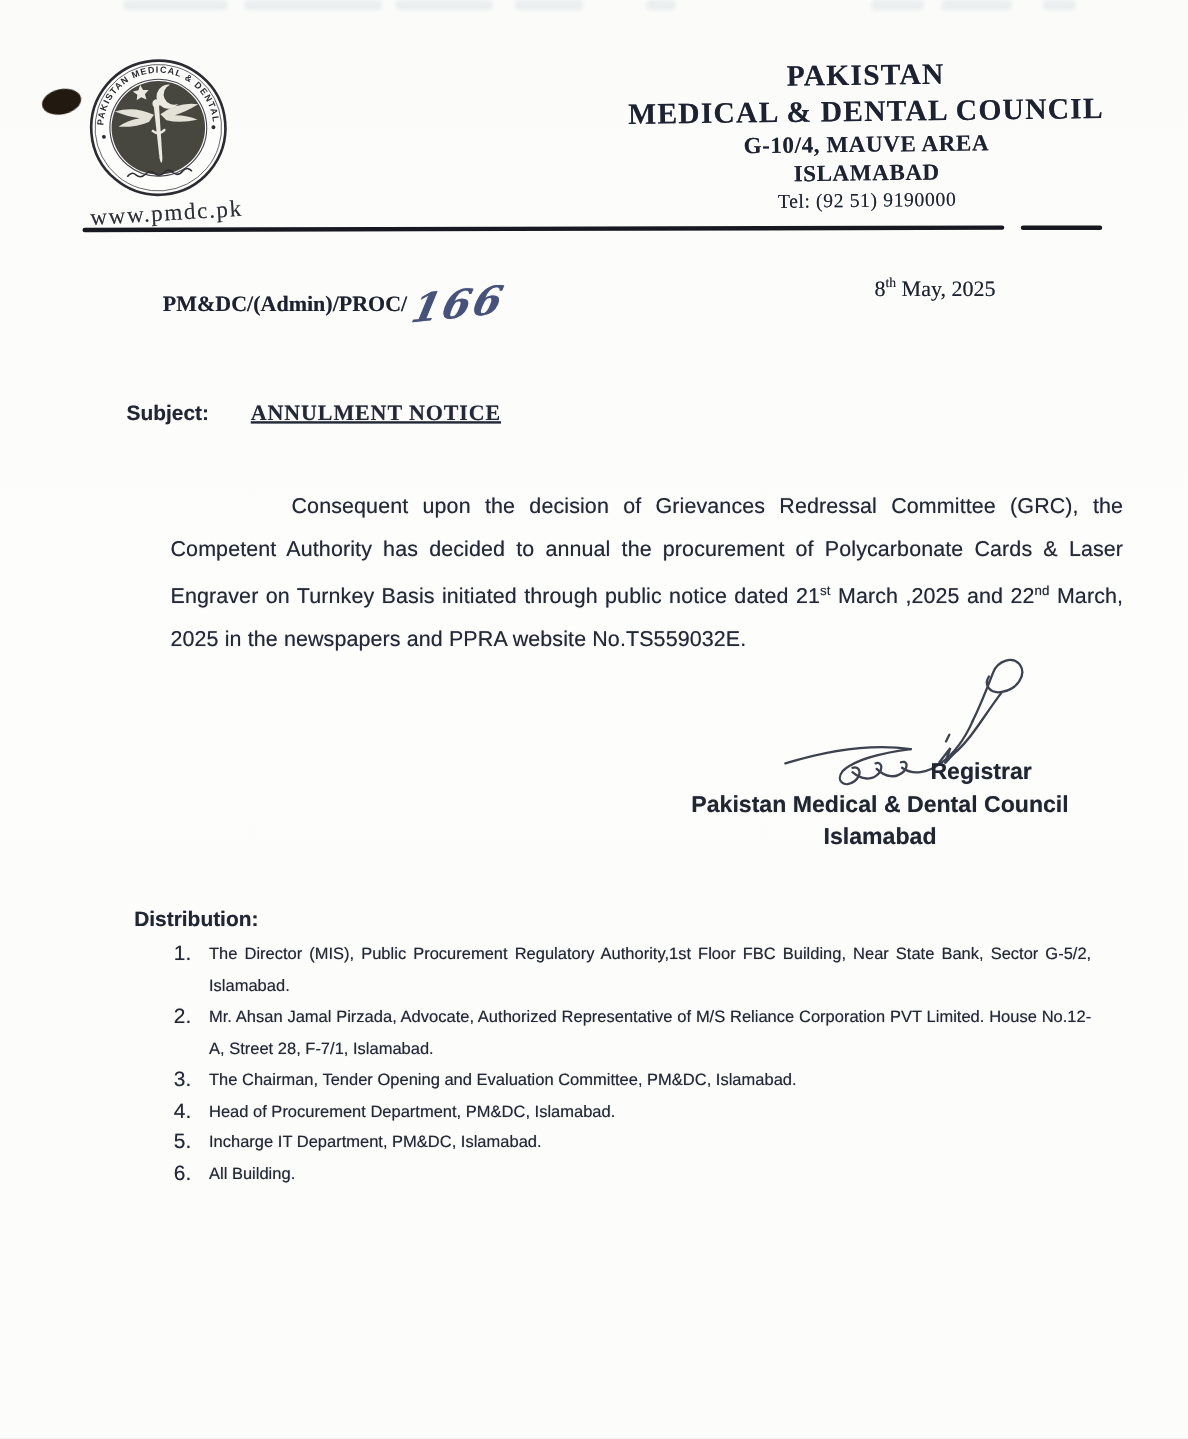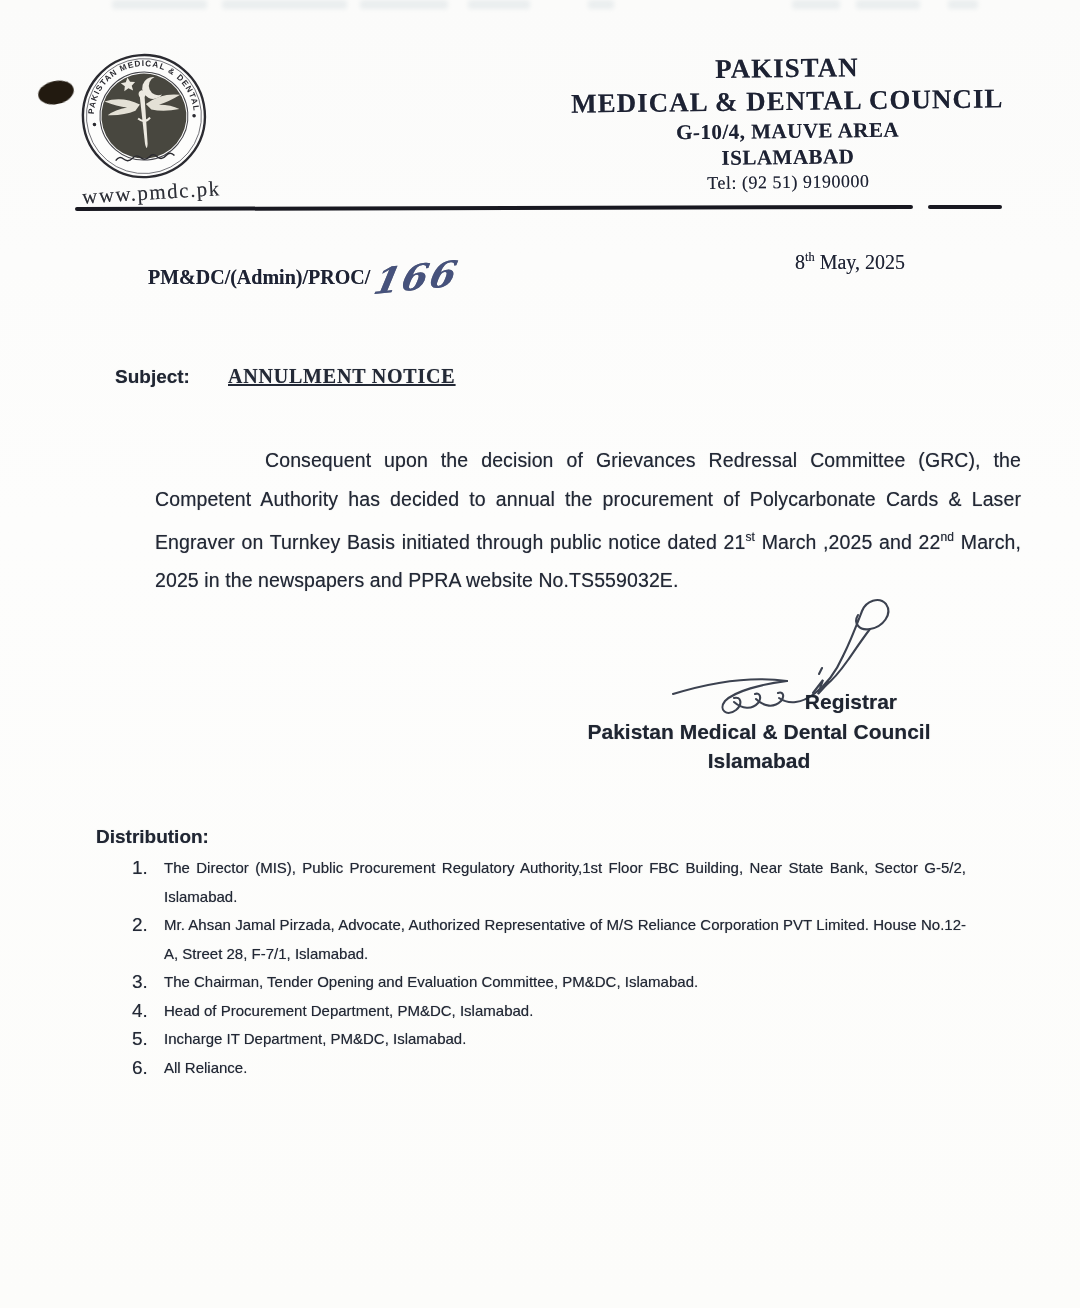--- a/index.html
+++ b/index.html
@@ -122,41 +122,41 @@
     width: 866px;
     font-size: 19.5px; line-height: 38.5px;
     text-align: justify;
     text-indent: 110px;
     color: #222835;
     text-shadow: 0 0 0.8px rgba(34,40,53,0.55);
     letter-spacing: 0.1px;
     margin-left: 31px;
   }
   
-  .signature-block { position: absolute; left: 583px; top: 594px; width: 352px; height: 190px; }
+  .signature-block { position: absolute; left: 624px; top: 594px; width: 352px; height: 190px; }
   .signature-svg { position: absolute; left: 84px; top: 0; }
   .sig-title {
     position: absolute; top: 96px; right: 38px;
     font-size: 21px; font-weight: 700; color: #1f2531;
     text-shadow: 0 0 0.7px rgba(31,37,49,0.55);
   }
   .sig-org {
     position: absolute; top: 126px; left: 0; width: 100%;
     text-align: center;
     font-size: 21px; font-weight: 700; color: #1f2531;
     text-shadow: 0 0 0.7px rgba(31,37,49,0.55);
   }
   .sig-city {
     position: absolute; top: 155px; left: 0; width: 100%;
     text-align: center;
     font-size: 21px; font-weight: 700; color: #1f2531;
     text-shadow: 0 0 0.7px rgba(31,37,49,0.55);
   }
   
-  .distribution { position: absolute; left: 96px; top: 826px; width: 880px; }
+  .distribution { position: absolute; left: 122px; top: 826px; width: 880px; }
   .dist-label {
     font-size: 19px; font-weight: 700; color: #202633;
     text-shadow: 0 0 0.7px rgba(32,38,51,0.5);
     margin-bottom: 6px;
   }
   .dist-list { margin-left: 36px; }
   .dist-row { display: flex; align-items: flex-start; }
   .dist-num {
     flex: 0 0 32px;
     font-size: 19px; line-height: 28.5px; color: #222835;
@@ -286,18 +286,18 @@
       <div class="dist-row">
         <span class="dist-num">4.</span>
         <span class="dist-text">Head of Procurement Department, PM&amp;DC, Islamabad.</span>
       </div>
       <div class="dist-row">
         <span class="dist-num">5.</span>
         <span class="dist-text">Incharge IT Department, PM&amp;DC, Islamabad.</span>
       </div>
       <div class="dist-row">
         <span class="dist-num">6.</span>
-        <span class="dist-text">All Reliance.</span>
+        <span class="dist-text">All Building.</span>
       </div>
     </div>
   </div>
 
 </div>
 
 </body></html>

